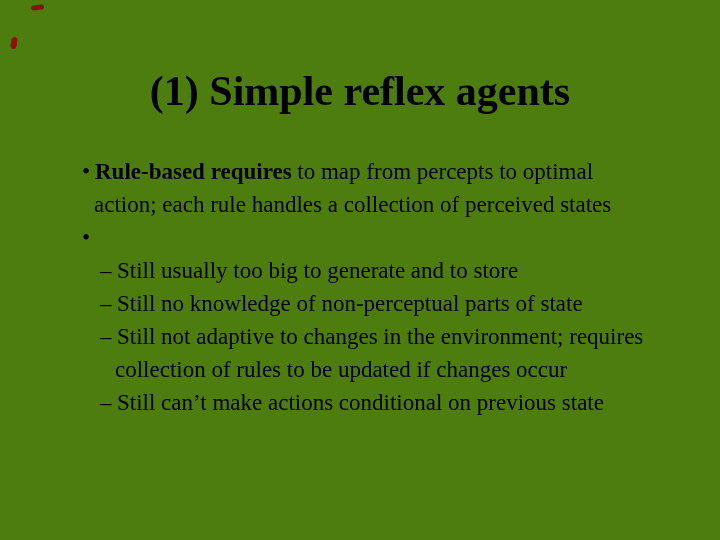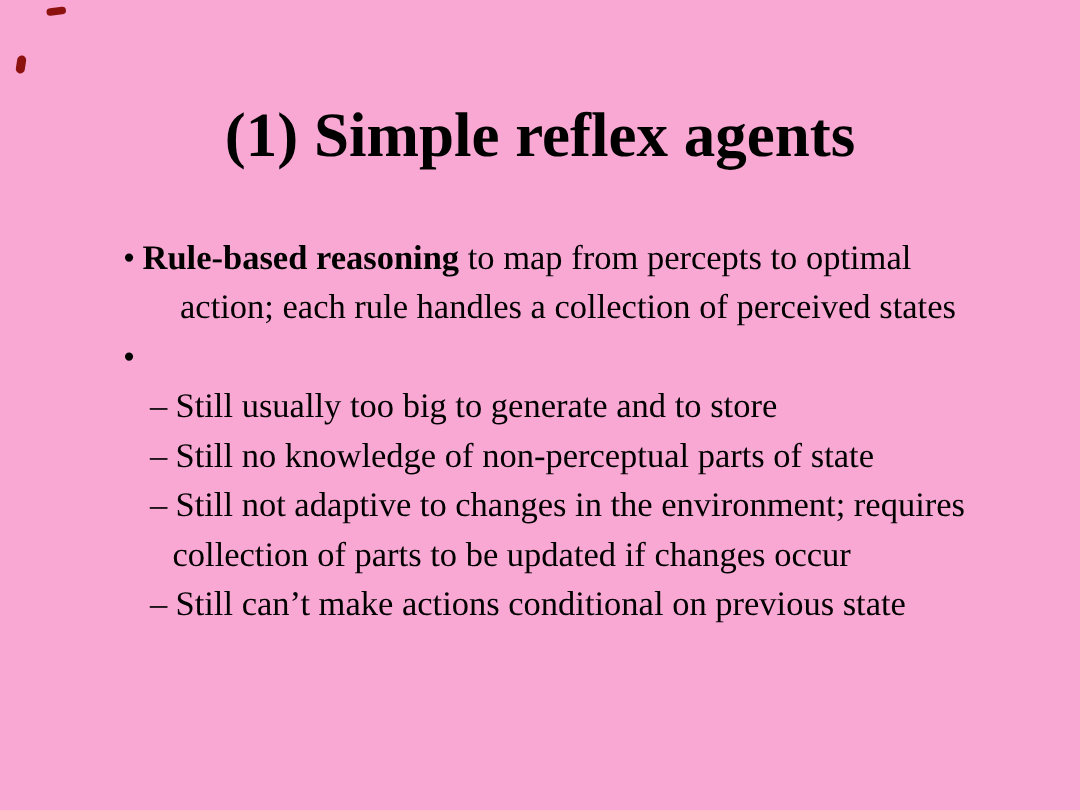--- a/index.html
+++ b/index.html
@@ -54,42 +54,42 @@
   }
   .line {
     position: relative;
     height: 33px;
     line-height: 33px;
     font-size: 23px;
     white-space: nowrap;
   }
   .line b { font-weight: bold; }
   .b1 { padding-left: 95px; }
-  .c1 { padding-left: 120px; }
+  .c1 { padding-left: 94px; }
   .b2 { padding-left: 117px; }
   .c2 { padding-left: 115px; }
   .glyph {
     position: absolute;
     top: 0;
     font-size: 23px;
     line-height: 33px;
   }
   .b1 > .glyph { left: 82px; }
   .b2 > .glyph { left: 100px; }
 </style>
 </head>
 <body>
 
-<div class="slide" style="background: #f9a8d4; color: rgb(0, 0, 0);">
+<div class="slide" style="background: #4d7c0f; color: rgb(0, 0, 0);">
   <div class="pen-mark pen-mark-1" style="background: rgb(140, 18, 16);"></div>
   <div class="pen-mark pen-mark-2" style="background: rgb(140, 18, 16);"></div>
   <h1 class="title">(1) Simple reflex agents</h1>
   <div class="body" id="slide-body">
-      <div class="line b1"><span class="glyph">•</span><b>Rule-based reasoning</b> to map from percepts to optimal</div>
+      <div class="line b1"><span class="glyph">•</span><b>Rule-based requires</b> to map from percepts to optimal</div>
       <div class="line c1">action; each rule handles a collection of perceived states</div>
       <div class="line b1"><span class="glyph">•</span></div>
       <div class="line b2"><span class="glyph">–</span>Still usually too big to generate and to store</div>
       <div class="line b2"><span class="glyph">–</span>Still no knowledge of non-perceptual parts of state</div>
       <div class="line b2"><span class="glyph">–</span>Still not adaptive to changes in the environment; requires</div>
-      <div class="line c2">collection of parts to be updated if changes occur</div>
+      <div class="line c2">collection of rules to be updated if changes occur</div>
       <div class="line b2"><span class="glyph">–</span>Still can’t make actions conditional on previous state</div>
     </div>
 </div>
 
 </body></html>

